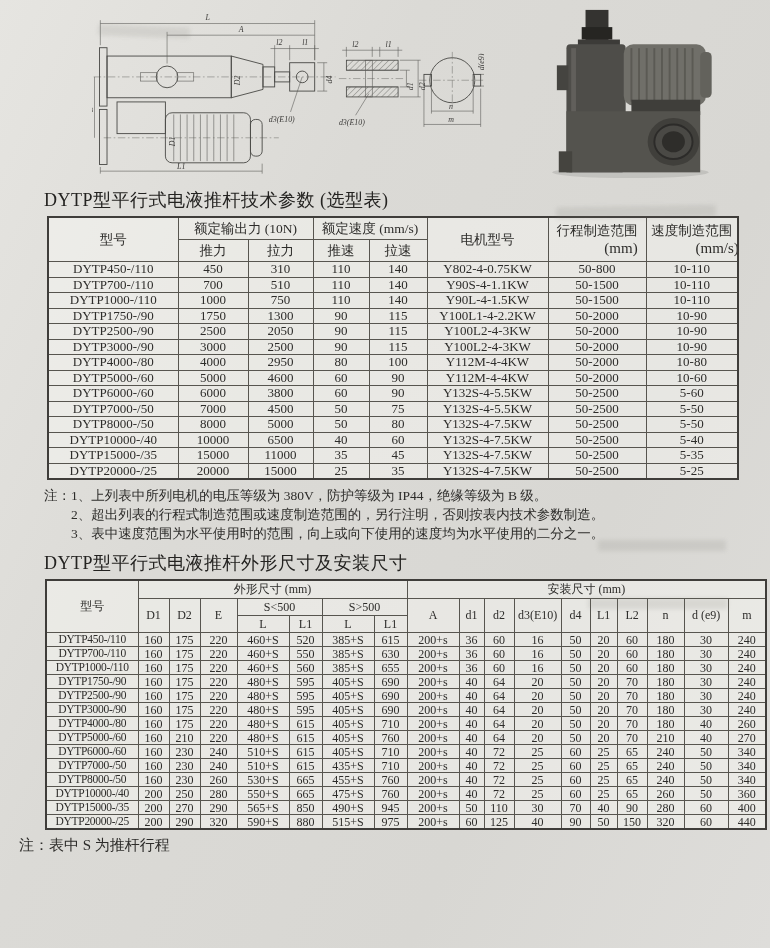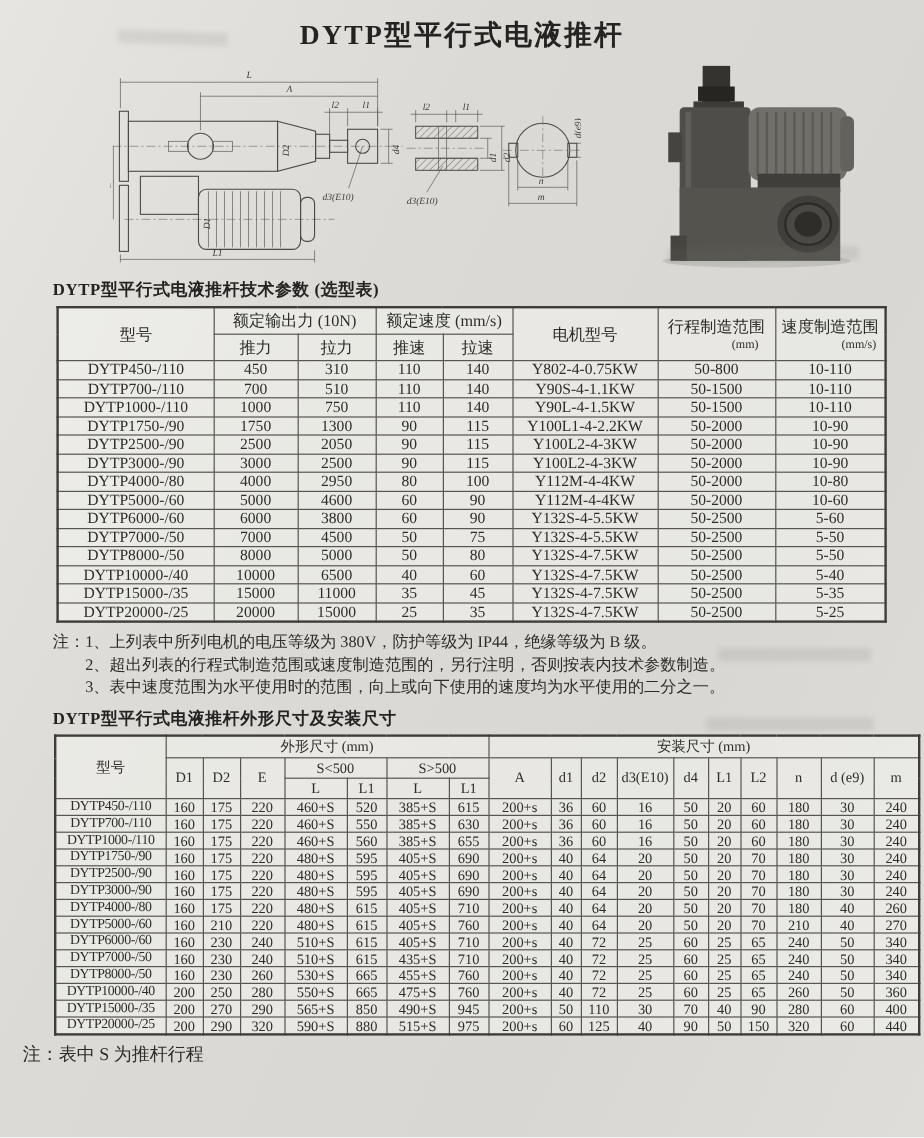--- a/index.html
+++ b/index.html
@@ -20,49 +20,48 @@
     margin:0;padding-top:14px;text-align:center;
     font-size:23px;font-weight:bold;letter-spacing:2px;color:#242321;
   }
   .figure-row{display:flex;margin:8px 0 0 92px;gap:52px;height:172px;align-items:flex-start;}
   .draw-svg{width:392px;height:172px;}
   .photo-svg{width:208px;height:172px;}
   .draw-svg .ln{stroke:#4a4a47;stroke-width:1.1;fill:none;}
   .draw-svg .thin{stroke:#5c5b58;stroke-width:.7;fill:none;}
   .draw-svg .cl{stroke:#6b6a66;stroke-width:.6;stroke-dasharray:9 3 2 3;fill:none;}
   .draw-svg text{font-size:9.5px;font-style:italic;fill:#3b3a38;font-family:"Liberation Serif",serif;}
-  .sec-head{margin:8px 0 4px 44px;font-size:14px;font-weight:bold;color:#242321;letter-spacing:.5px;}
+  .sec-head{margin:8px 0 4px 44px;font-size:18px;font-weight:normal;color:#242321;letter-spacing:.5px;}
   table{border-collapse:collapse;table-layout:fixed;background:rgba(250,250,247,.45);}
   .t1{margin-left:47px;width:690px;font-size:13px;}
   .t2{margin-left:45px;width:720px;font-size:12px;}
   th,td{border:1px solid #57554f;text-align:center;vertical-align:middle;font-weight:normal;padding:0 1px;overflow:hidden;white-space:nowrap;}
   .t1 th{height:21px;font-size:13.5px;}
   .t1 td{height:14.5px;line-height:1.05;}
   .t2 th{font-size:12px;height:16px;}
   .t2 td{height:13px;line-height:1.0;}
   .t2 td:first-child{font-size:11.5px;letter-spacing:-.3px;}
   table{border:2px solid #3f3d3a;}
-  .unit{display:block;font-size:10px;padding-left:48px;}
+  .unit{display:block;font-size:15px;padding-left:48px;}
   .notes{display:flex;margin:6px 0 0 44px;font-size:13.5px;line-height:19px;color:#2d2c2a;width:690px;}
   .notes .lbl{flex:0 0 auto;}
   .notes .items{flex:1;}
   .notes .items div{padding-left:0;}
   .foot-note{margin:6px 0 0 19px;font-size:15px;color:#2d2c2a;}
 </style>
 </head>
 <body>
 
 <div class="page">
 
   <div class="bleed b1"></div>
   <div class="bleed b2"></div>
   <div class="bleed b3"></div>
   <div class="bleed b4"></div>
 
-  <h1 class="title">DYTP型平行式电液推杆</h1>
 
   <div class="figure-row">
 
     <svg class="draw-svg" viewBox="0 0 470 205">
 
       <line class="cl" x1="2" y1="82" x2="292" y2="82"></line>
       <line class="cl" x1="14" y1="155" x2="224" y2="155"></line>
 
       <rect class="ln" x="9" y="47" width="9" height="70"></rect>
       <rect class="ln" x="9" y="121" width="9" height="66"></rect>

